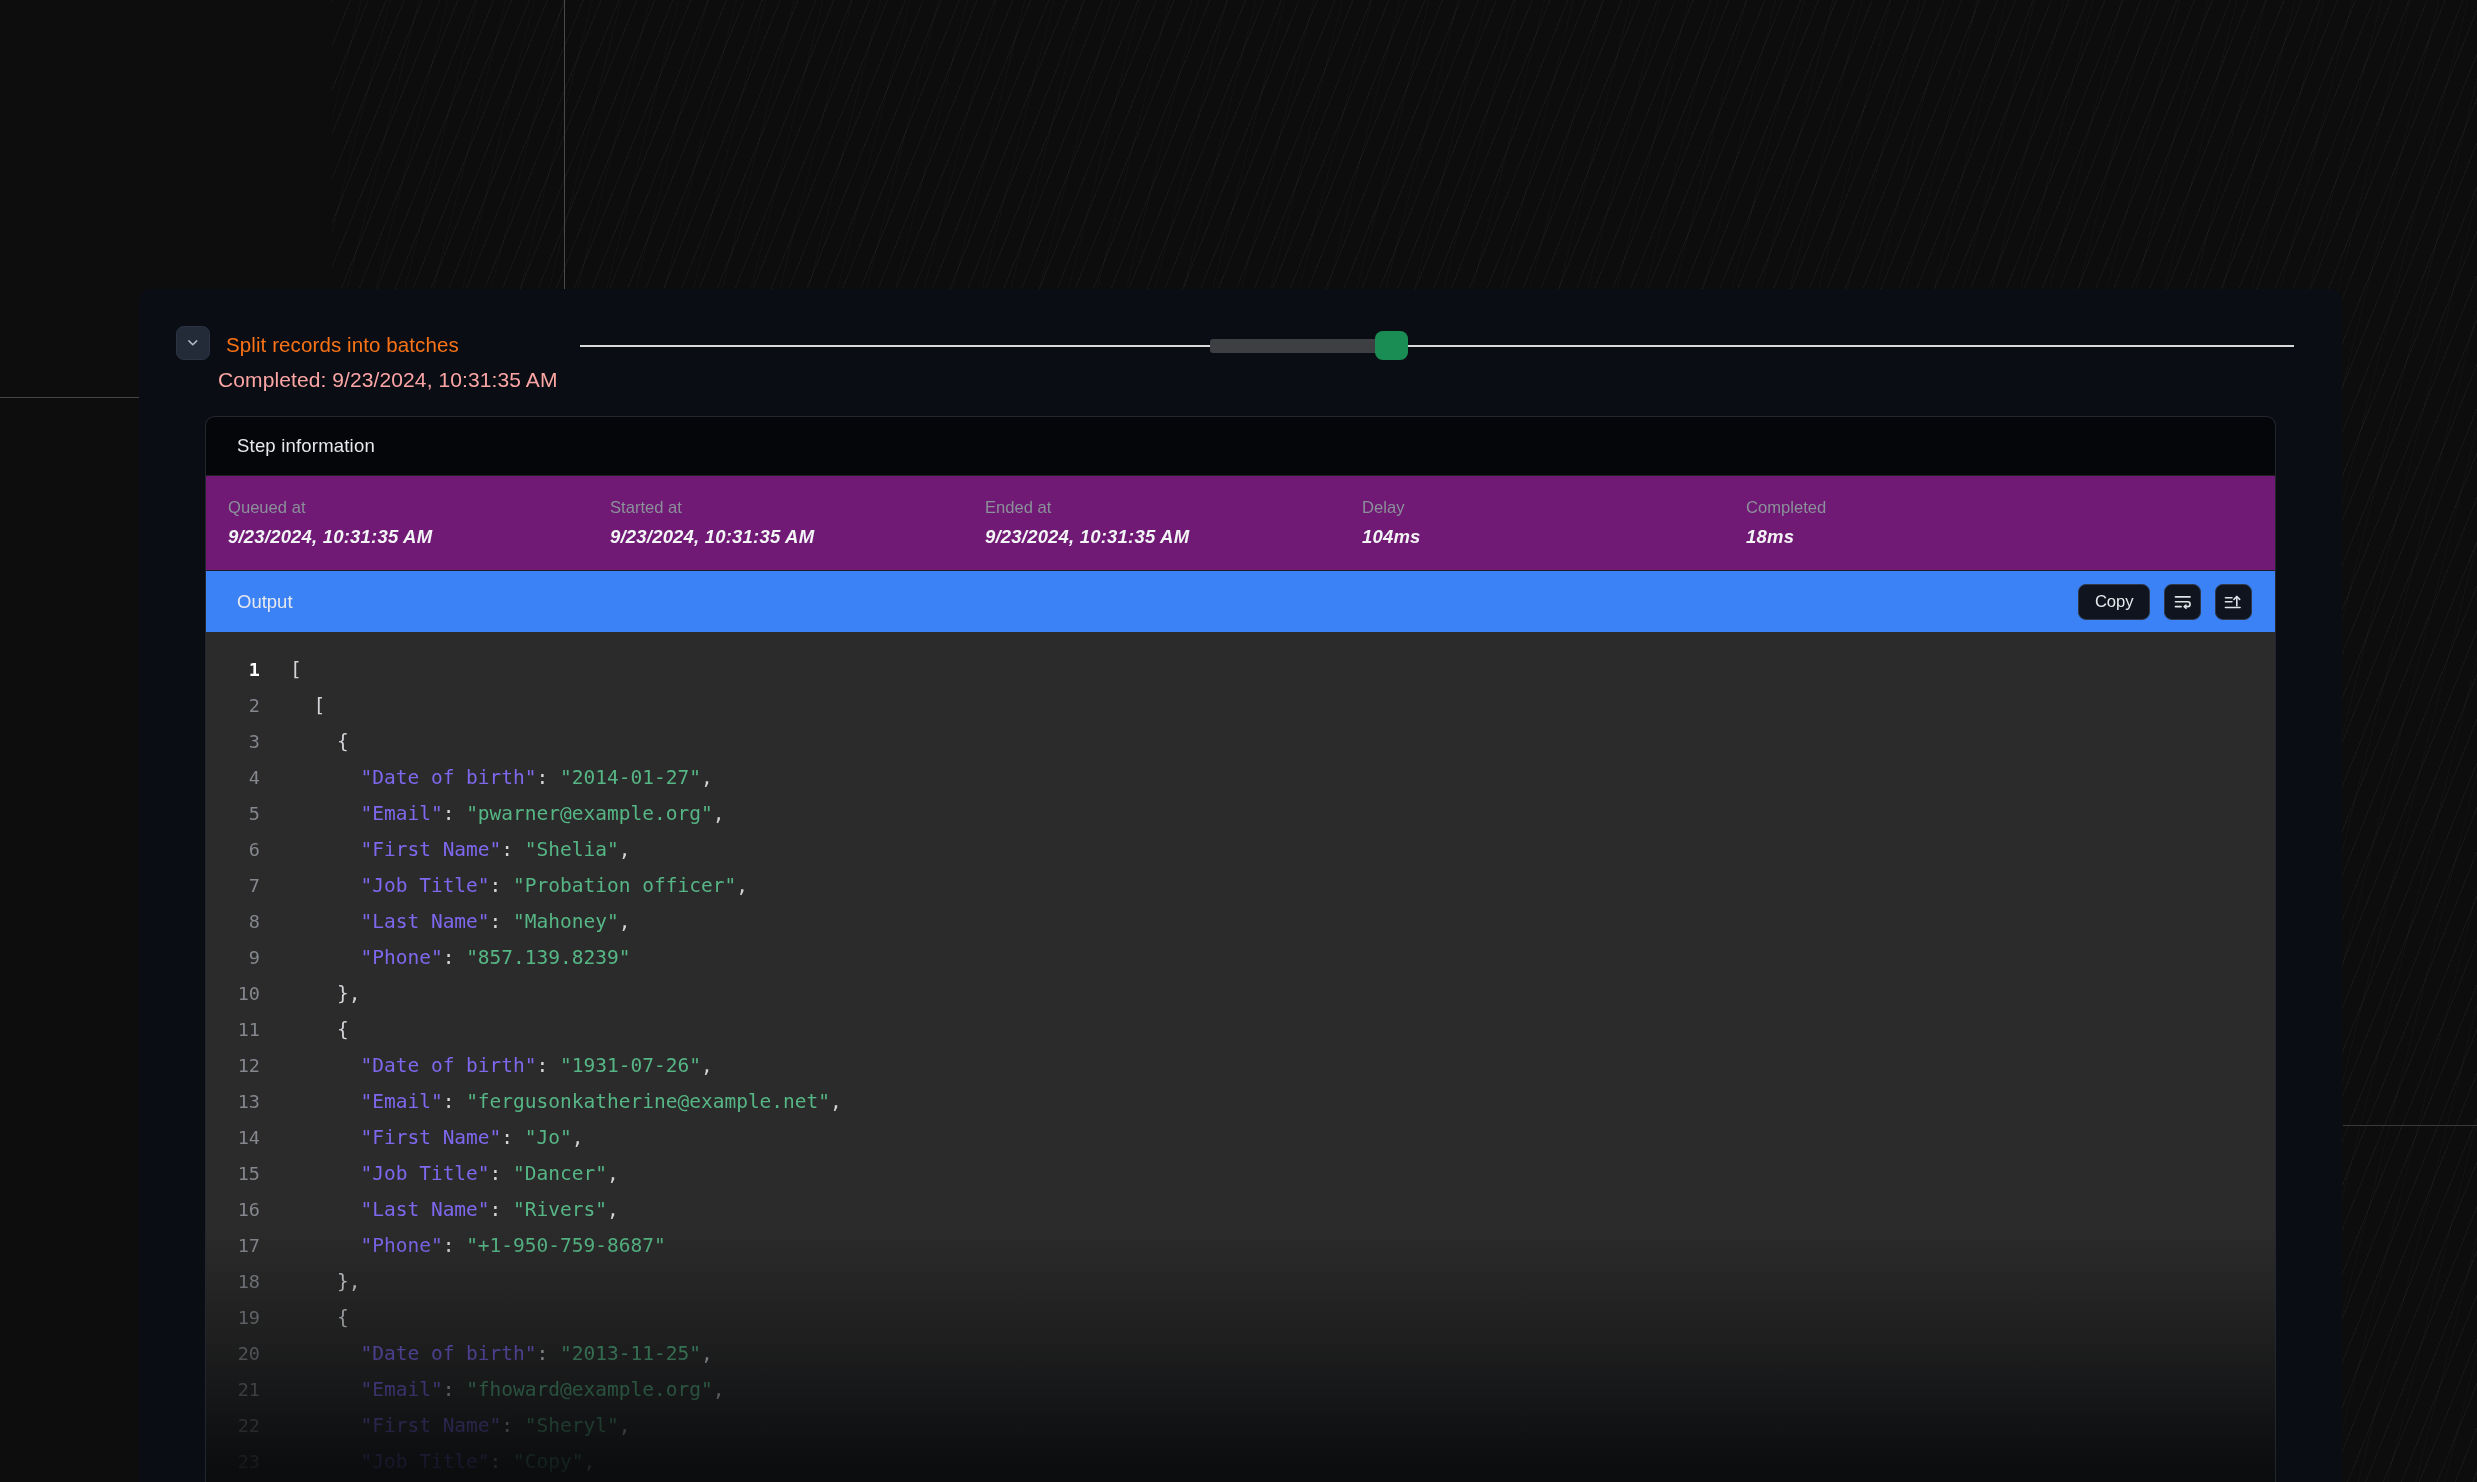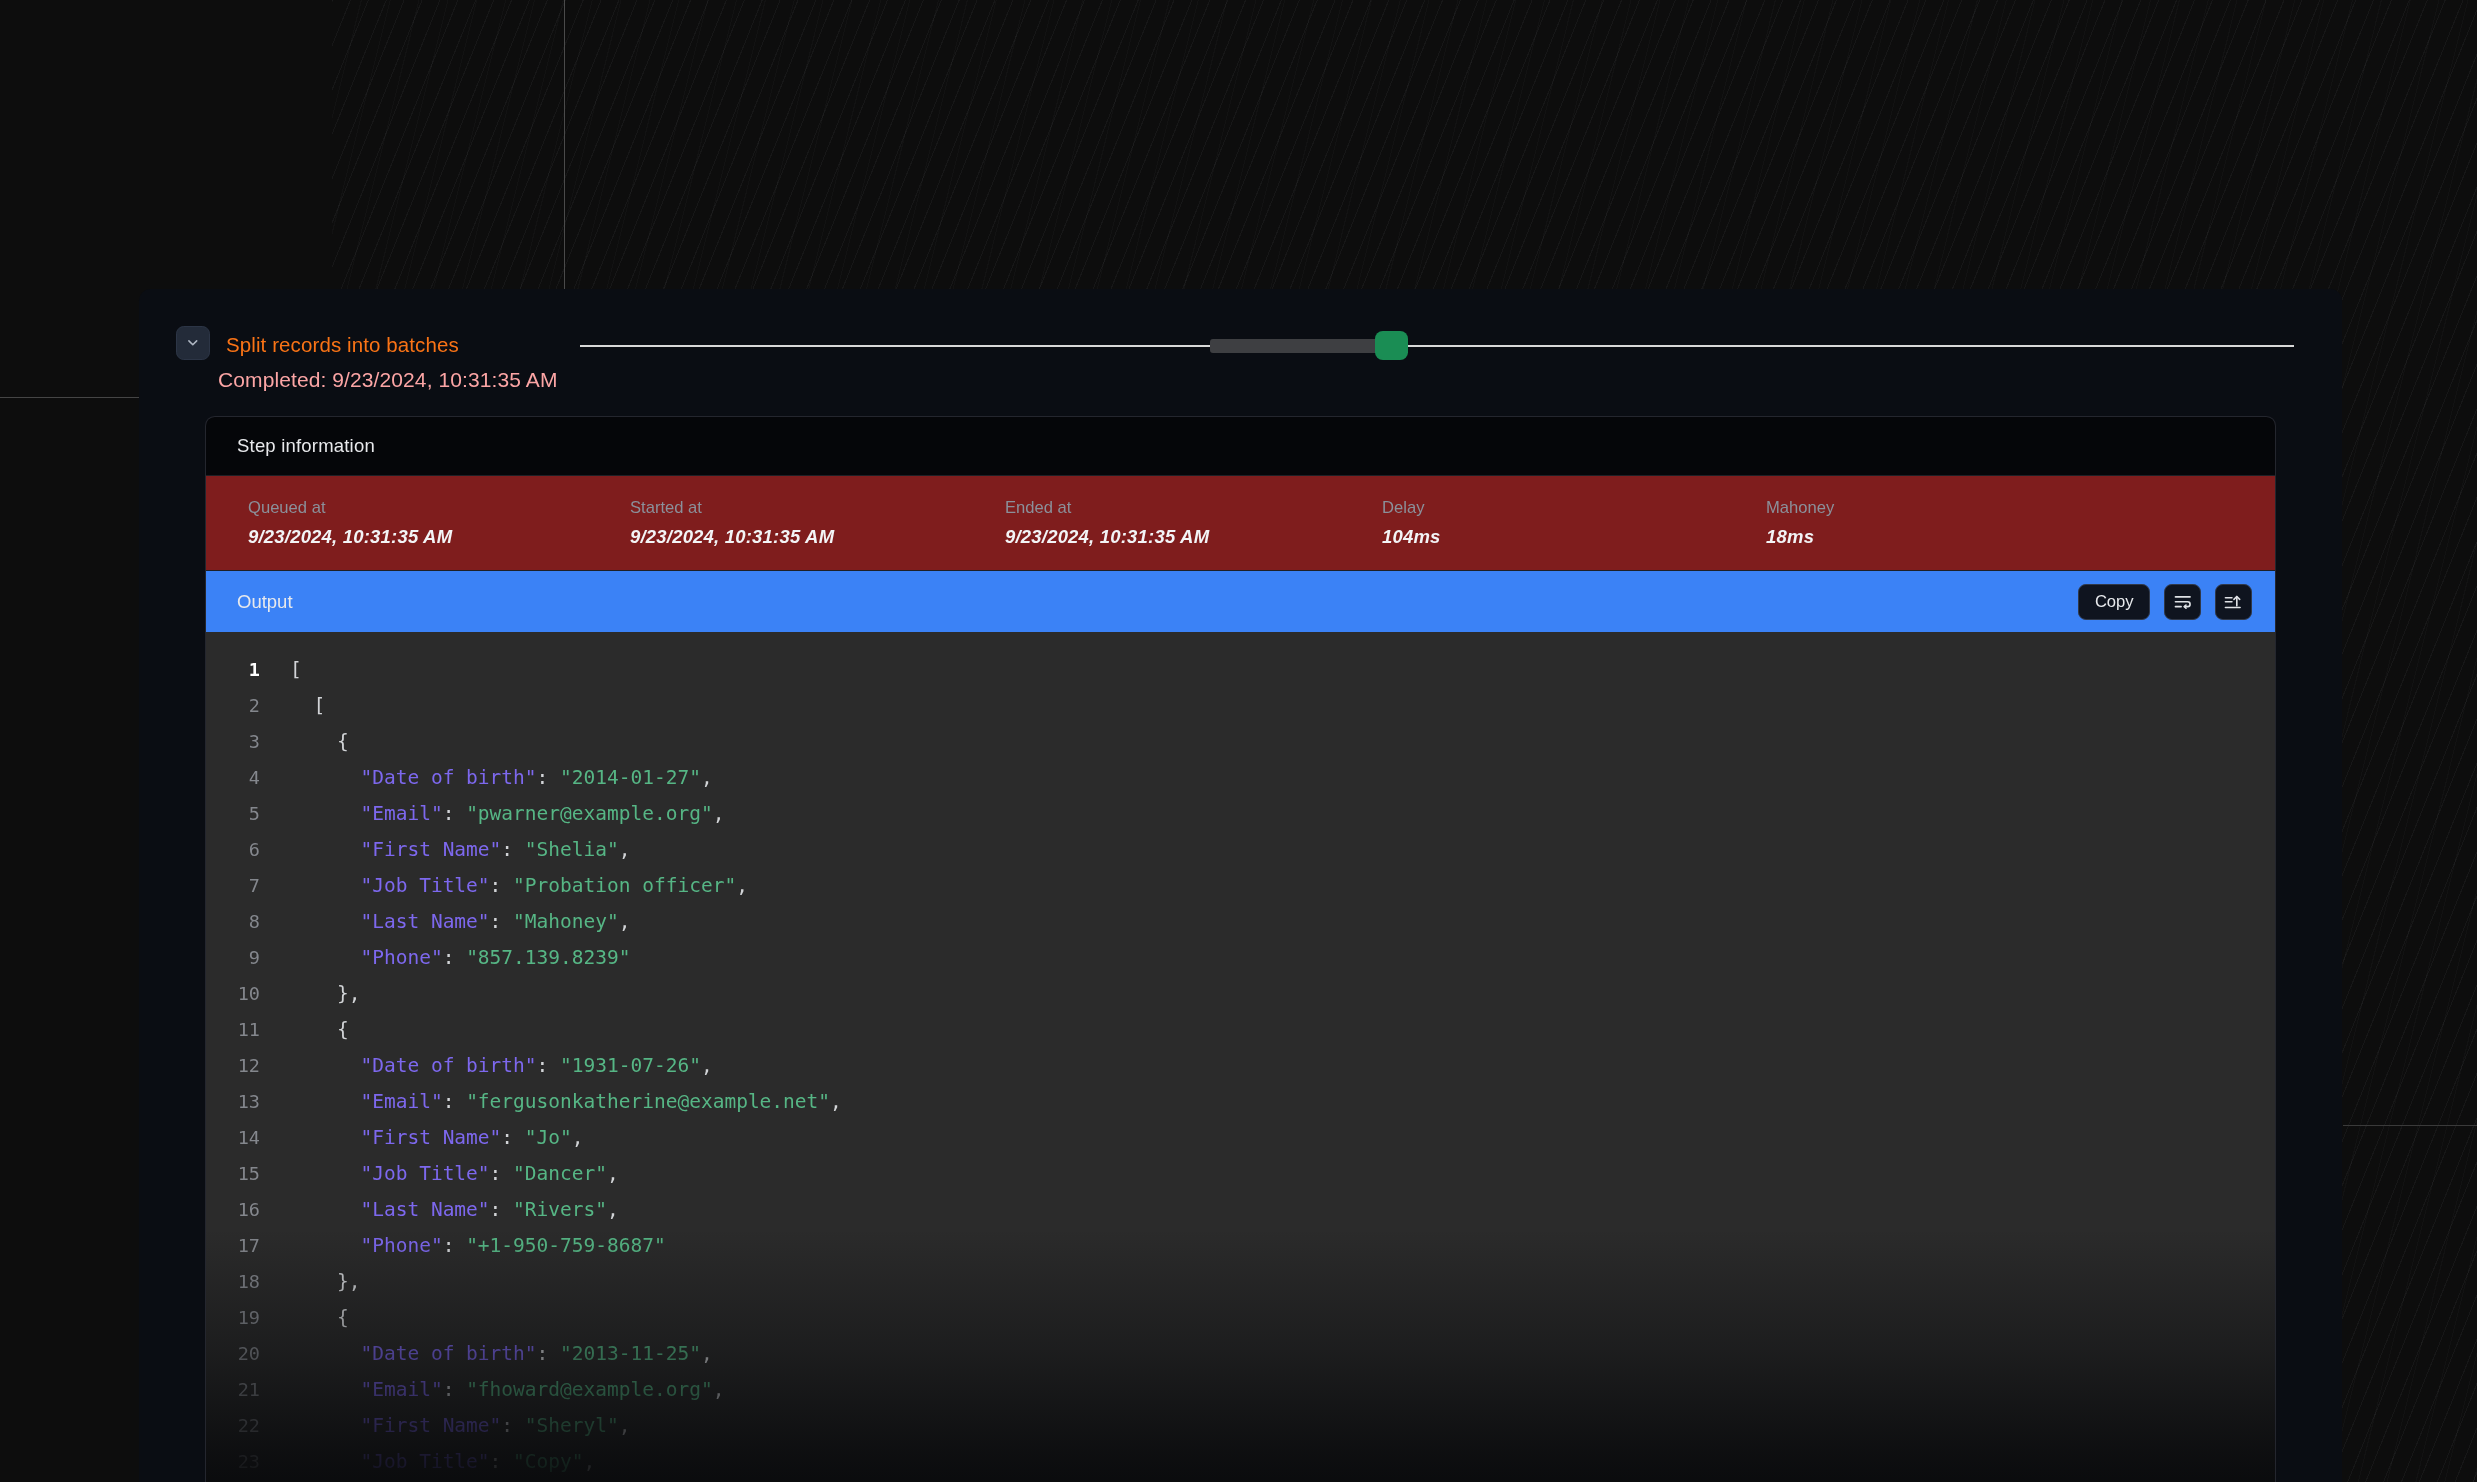--- a/index.html
+++ b/index.html
@@ -52,23 +52,23 @@
   .panel{
     position:absolute;left:66px;top:127px;width:2071px;height:1198px;
     border:1px solid #24262e;border-bottom:none;border-radius:9.8px 9.8px 0 0;
     background:#050609;overflow:hidden;
   }
   .panel-header{
     height:59px;border-bottom:1px solid #1e2026;display:flex;align-items:center;
     padding-left:31px;font-size:18.5px;color:#e8e9ec;letter-spacing:0.2px;
   }
   .info-row{
-    height:95px;border-bottom:1px solid #1e2026;background:#7f1d1d;
+    height:95px;border-bottom:1px solid #1e2026;background:#701a75;
     display:grid;grid-template-columns:382px 375px 377px 384px 1fr;
-    padding-left:42px;align-content:center;
+    padding-left:22px;align-content:center;
   }
   .info-field .lab{font-size:16.6px;color:#8b909a;margin-bottom:7.8px;}
   .info-field .val{font-size:18.5px;font-weight:700;color:#f3f4f6;letter-spacing:0.2px;font-style:italic;}
   .output-row{
     height:61px;display:flex;align-items:center;justify-content:space-between;
     padding:0 23.4px 0 31px;background:#3b82f6;
   }
   .output-title{font-size:18.5px;color:#e8e9ec;}
   .output-actions{display:flex;align-items:center;gap:13.7px;}
   .btn{
@@ -137,21 +137,21 @@
       </div>
       <div class="info-field">
         <div class="lab">Ended at</div>
         <div class="val">9/23/2024, 10:31:35 AM</div>
       </div>
       <div class="info-field">
         <div class="lab">Delay</div>
         <div class="val">104ms</div>
       </div>
       <div class="info-field">
-        <div class="lab">Mahoney</div>
+        <div class="lab">Completed</div>
         <div class="val">18ms</div>
       </div>
     </div>
 
     <div class="output-row">
       <span class="output-title">Output</span>
       <div class="output-actions">
         <button class="btn btn-copy">Copy</button>
         <button class="btn btn-icon">
           <span style="display:flex">

